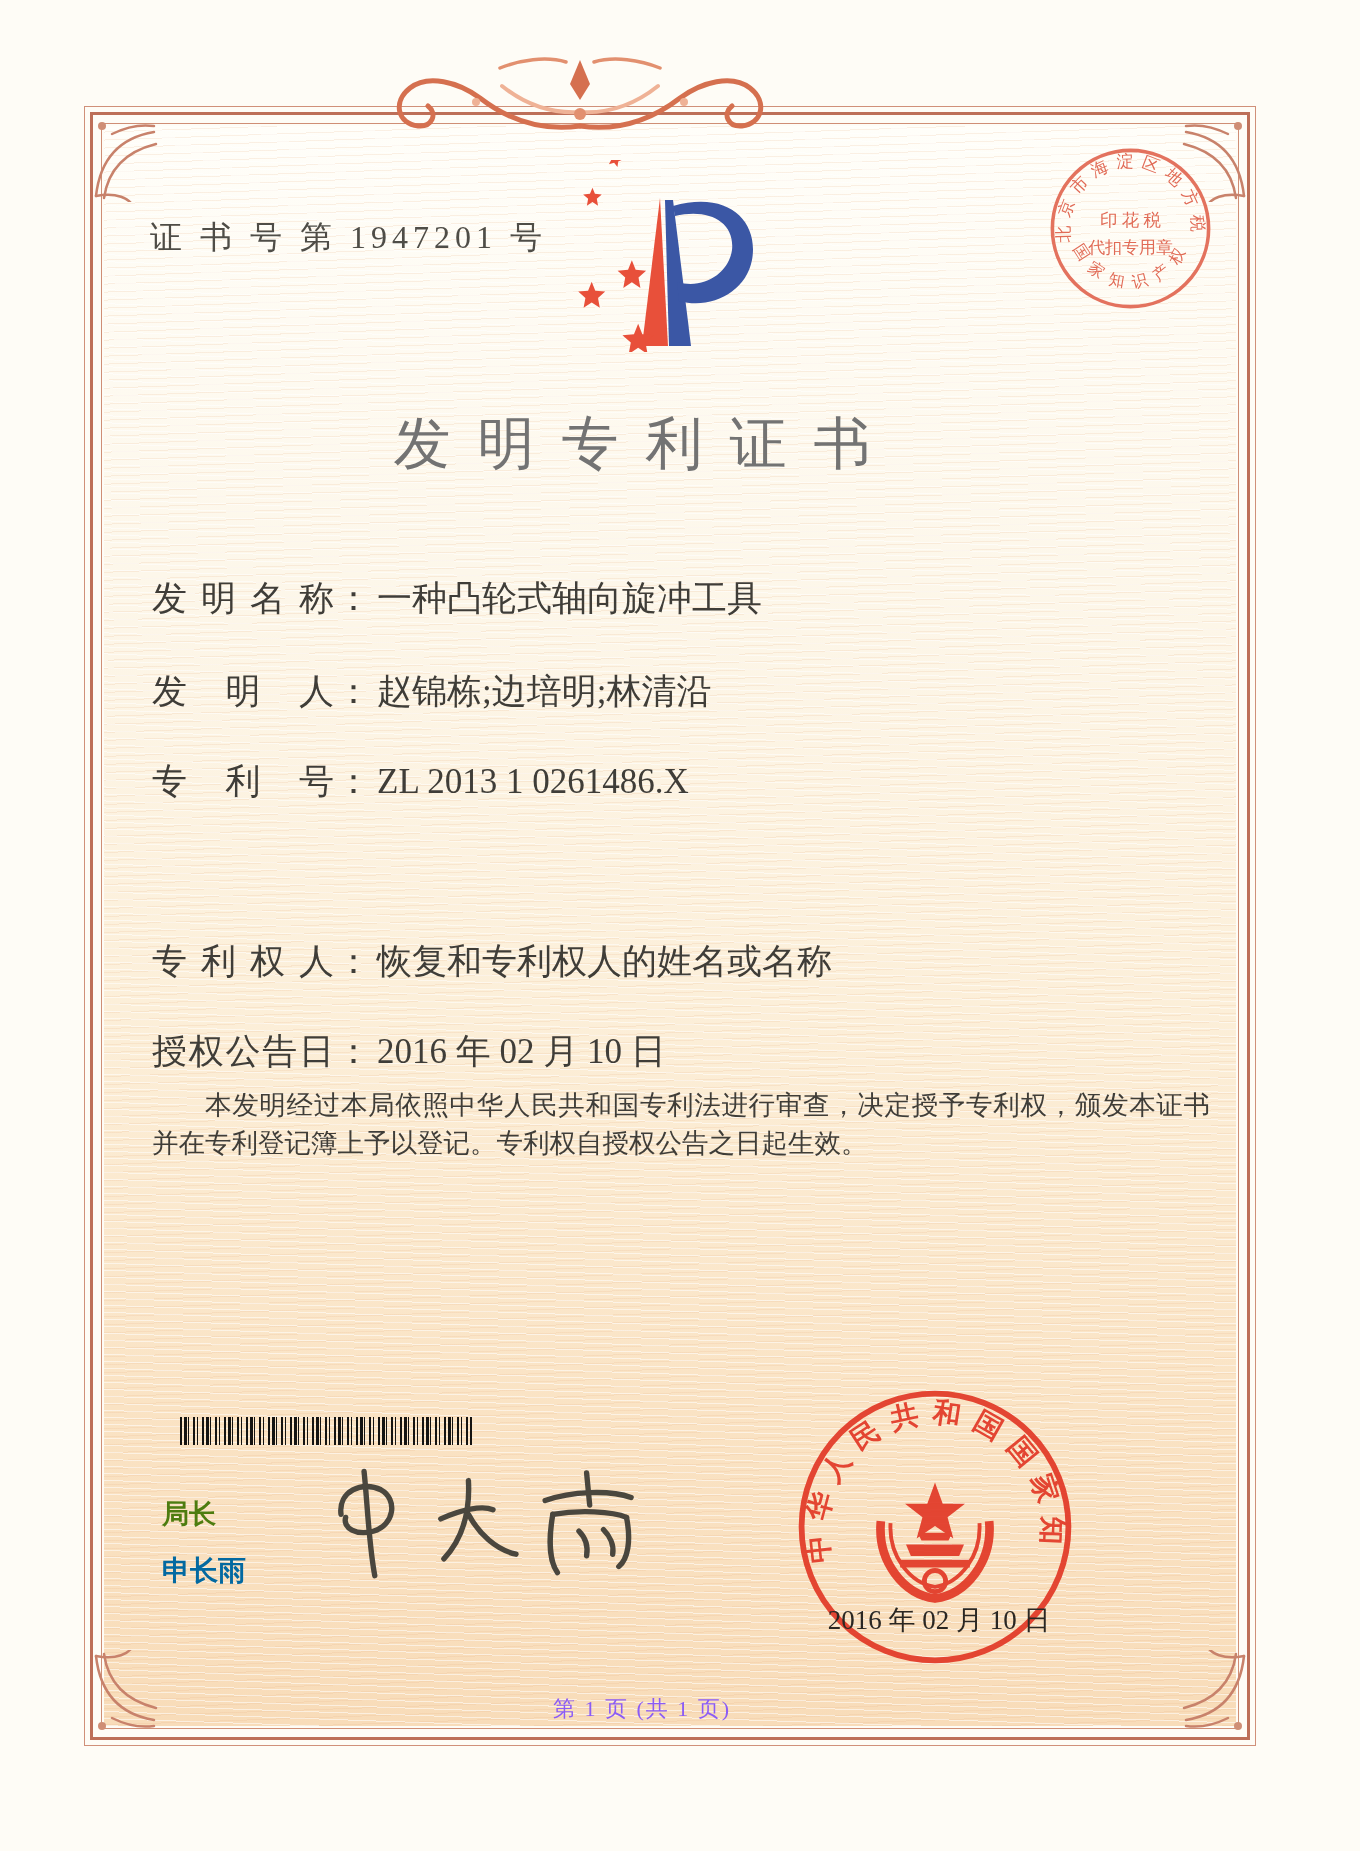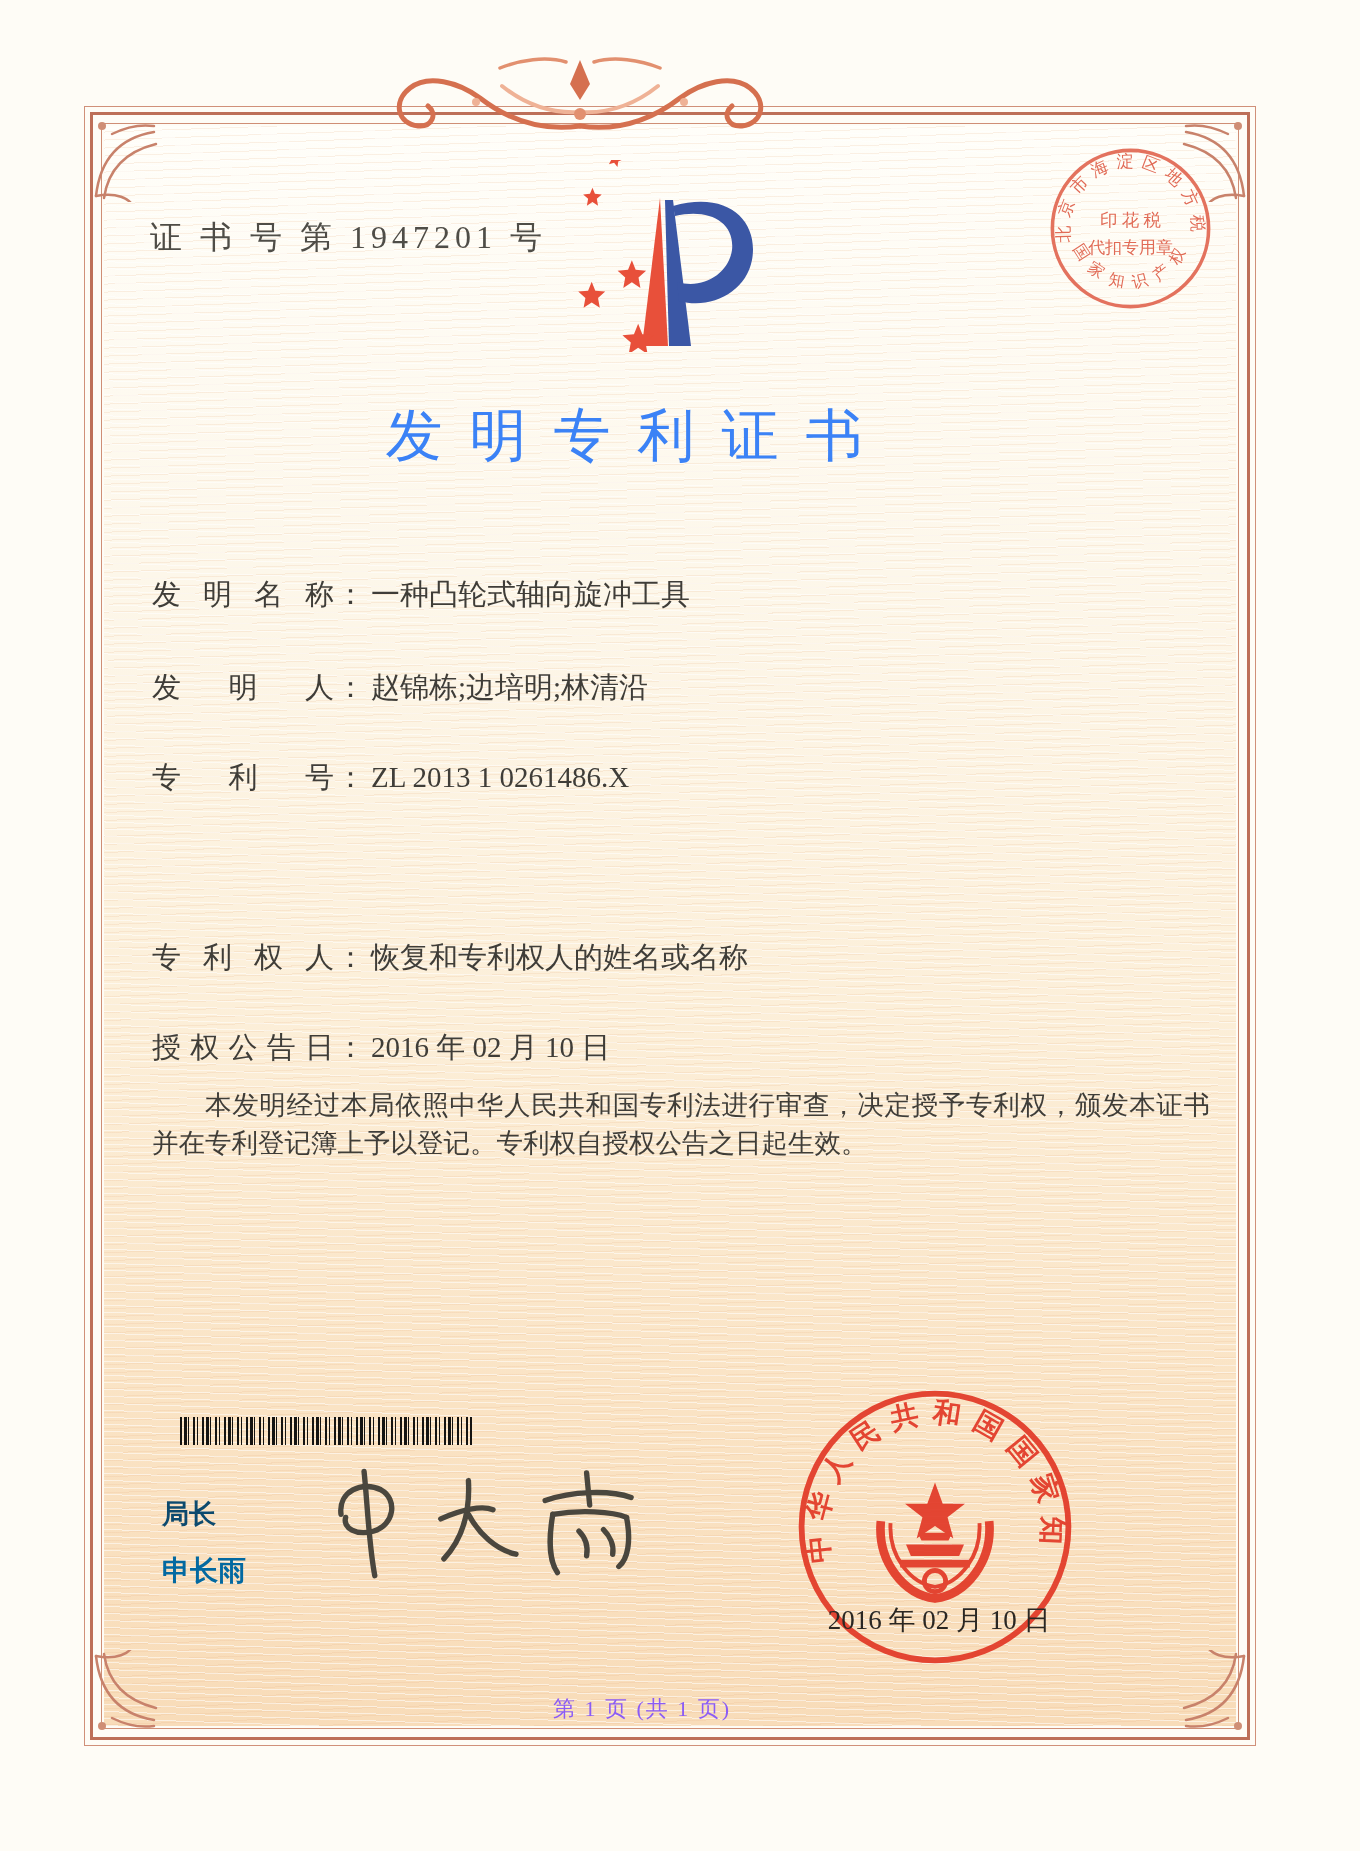--- a/index.html
+++ b/index.html
@@ -27,47 +27,47 @@
   .corner.tl{left:88px;top:110px;}
   .corner.tr{right:108px;top:110px;transform:scaleX(-1);}
   .corner.bl{left:88px;bottom:109px;transform:scaleY(-1);}
   .corner.br{right:108px;bottom:109px;transform:scale(-1,-1);}
   .crest{position:absolute;left:380px;top:40px;width:400px;height:100px;}
   
   .cert-number{position:absolute;left:150px;top:216px;font-size:32px;letter-spacing:5px;color:#4f4d47;}
   .logo{position:absolute;left:565px;top:160px;width:215px;height:192px;}
   .tax-stamp{position:absolute;left:1038px;top:136px;width:185px;height:185px;opacity:.88;}
   .title{
-    position:absolute;left:270px;top:394px;width:700px;margin:4px;
+    position:absolute;left:270px;top:394px;width:700px;margin:12px;
     text-align:center;font-size:57px;font-weight:500;letter-spacing:27px;text-indent:27px;
-    color:#3b82f6;
-  }
-  
-  .field{position:absolute;left:152px;width:1010px;font-size:29px;color:#3f3d38;white-space:nowrap;}
+    color:#737373;
+  }
+  
+  .field{position:absolute;left:152px;width:1010px;font-size:35px;color:#3f3d38;white-space:nowrap;}
   .field .lbl{display:inline-block;width:182px;text-align:justify;text-align-last:justify;vertical-align:top;}
   .field .colon{display:inline-block;margin:0 6px 0 2px;}
   .f1{top:575px;} .f2{top:668px;} .f3{top:758px;} .f4{top:848px;} .f5{top:938px;} .f6{top:1028px;}
   
   .body-text{
     position:absolute;left:152px;top:1086px;width:1058px;
     font-size:26.5px;line-height:38px;color:#3f3d38;text-align:justify;
   }
   .body-text p{margin:0;text-indent:2em;}
   
   .barcode{
     position:absolute;left:180px;top:1417px;width:292px;height:28px;
     background-image:repeating-linear-gradient(90deg,
       #151412 0 2px,transparent 2px 4px,
       #151412 4px 7px,transparent 7px 8px,
       #151412 8px 9px,transparent 9px 13px,
       #151412 13px 15px,transparent 15px 17px,
       #151412 17px 18px,transparent 18px 22px);
   }
   .role-label{position:absolute;left:162px;top:1496px;font-size:27px;font-weight:700;
-    font-family:"Liberation Sans","DejaVu Sans",sans-serif;color:#0c4a6e;}
+    font-family:"Liberation Sans","DejaVu Sans",sans-serif;color:#4d7c0f;}
   .signer-name{position:absolute;left:162px;top:1552px;font-size:28px;font-weight:700;
     font-family:"Liberation Sans","DejaVu Sans",sans-serif;color:#0369a1;}
   .signature{position:absolute;left:318px;top:1442px;width:330px;height:160px;}
   .office-seal{position:absolute;left:790px;top:1382px;width:290px;height:290px;}
   .seal-date{position:absolute;left:808px;top:1602px;width:262px;text-align:center;
     font-size:27px;color:#2a2723;white-space:nowrap;}
   .footer-page{position:absolute;left:482px;top:1694px;width:320px;text-align:center;
     font-size:22px;letter-spacing:2px;color:#8b5cf6;}
   .stamp-text{font-family:"Liberation Serif","DejaVu Serif",serif;}
 </style>

